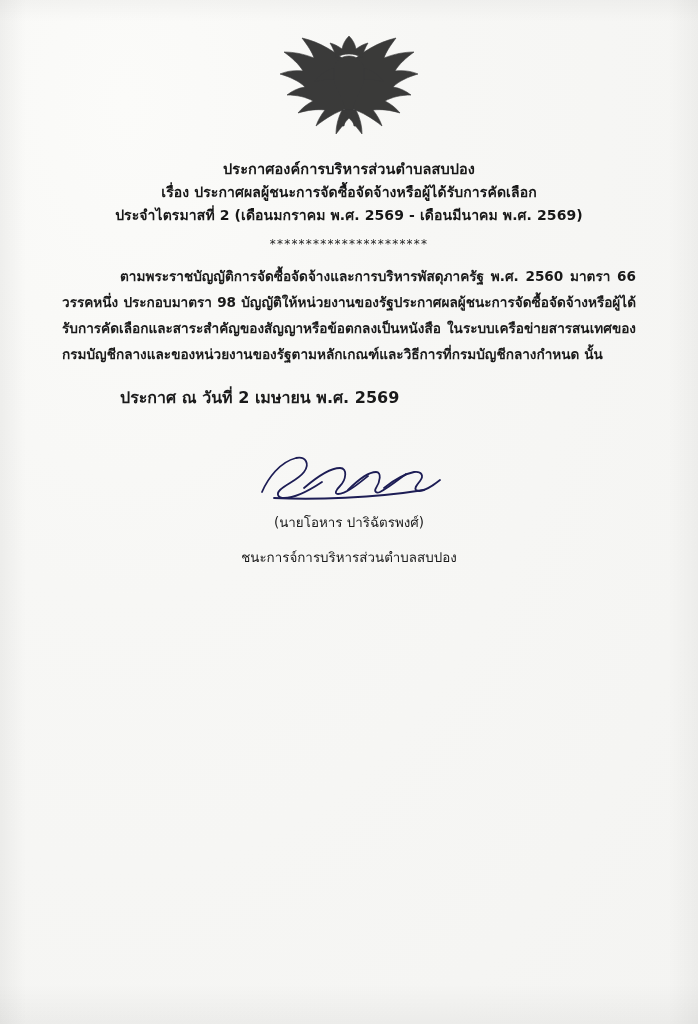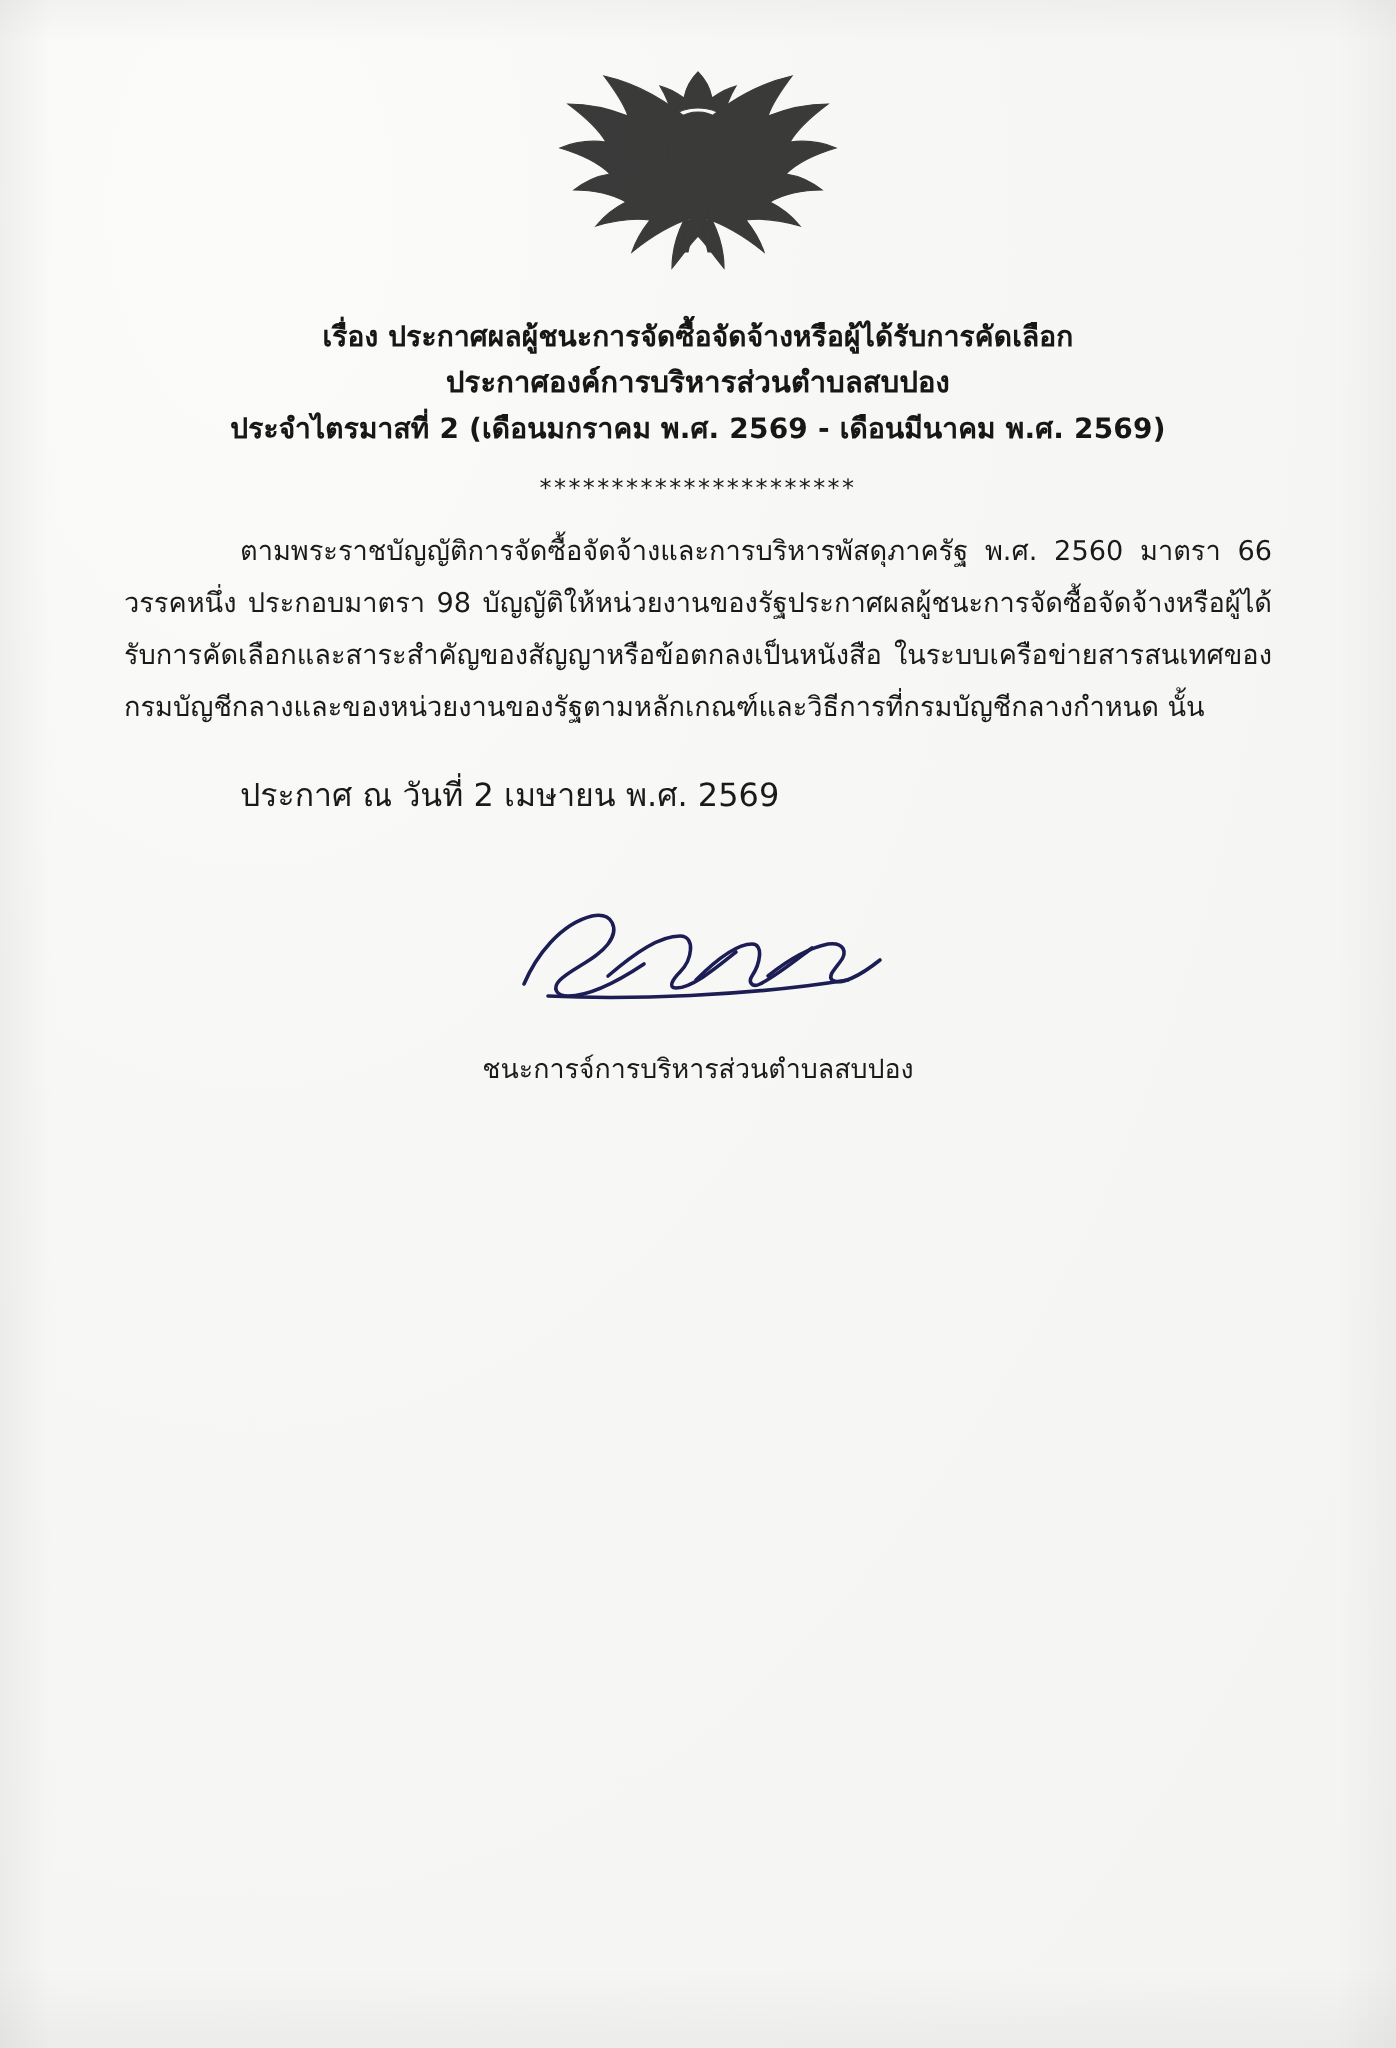--- a/index.html
+++ b/index.html
@@ -73,20 +73,21 @@
     letter-spacing: 1.2px;
     color: #1c1c1c;
   }
 
   .body-block {
     margin-top: 12px;
     font-size: 13.6px;
     line-height: 1.92;
     text-align: justify;
     color: #1a1a1a;
+    font-weight: bold;
   }
   .para {
     margin: 0 0 2px 0;
     text-indent: 58px;
   }
 
   .date-line {
     margin-top: 16px;
     font-size: 16px;
     text-indent: 58px;
@@ -137,39 +138,40 @@
 
           <path d="M68 80 C64 88 62 96 62 104 C67 98 71 92 75 88 C79 92 83 98 88 104 C88 96 86 88 82 80 Z"></path>
 
           <path d="M69 82 L66 96 L70 96 L73 83 Z"></path>
           <path d="M81 82 L84 96 L80 96 L77 83 Z"></path>
         </g>
       </svg>
     </div>
 
     <div class="title-block">
+      <div class="title-line">ประกาศองค์การบริหารส่วนตำบลสบปอง</div>
       <div class="title-line sub">เรื่อง  ประกาศผลผู้ชนะการจัดซื้อจัดจ้างหรือผู้ได้รับการคัดเลือก</div>
-      <div class="title-line">ประกาศองค์การบริหารส่วนตำบลสบปอง</div>
       <div class="title-line sub">ประจำไตรมาสที่ 2 (เดือนมกราคม พ.ศ. 2569 - เดือนมีนาคม พ.ศ. 2569)</div>
     </div>
 
     <div class="stars">**********************</div>
 
     <div class="body-block">
       <p class="para">ตามพระราชบัญญัติการจัดซื้อจัดจ้างและการบริหารพัสดุภาครัฐ พ.ศ. 2560 มาตรา 66 วรรคหนึ่ง ประกอบมาตรา 98 บัญญัติให้หน่วยงานของรัฐประกาศผลผู้ชนะการจัดซื้อจัดจ้างหรือผู้ได้รับการคัดเลือกและสาระสำคัญของสัญญาหรือข้อตกลงเป็นหนังสือ ในระบบเครือข่ายสารสนเทศของกรมบัญชีกลางและของหน่วยงานของรัฐตามหลักเกณฑ์และวิธีการที่กรมบัญชีกลางกำหนด นั้น</p>
       <div class="date-line">ประกาศ  ณ วันที่ 2 เมษายน พ.ศ. 2569</div>
     </div>
 
     <div class="sign-area">
       <svg class="signature" viewBox="0 0 210 62" aria-hidden="true">
         <g fill="none" stroke="#1d1d55" stroke-width="1.8" stroke-linecap="round" stroke-linejoin="round">
           <path d="M18 44 C24 30 36 14 52 10 C62 8 66 16 60 24 C54 32 42 36 36 42 C32 46 34 50 40 50 C52 50 66 42 78 34"></path>
           <path d="M60 40 C74 28 86 20 96 20 C104 20 102 32 96 38 C92 42 90 46 94 46 C102 46 114 36 124 28"></path>
           <path d="M104 42 C114 32 124 24 132 24 C138 24 136 34 132 40 C130 43 132 46 136 44 C144 40 154 32 162 26"></path>
           <path d="M140 40 C150 32 160 26 170 24 C178 23 180 28 176 33 C173 37 170 40 172 42 C176 45 186 40 196 32"></path>
           <path d="M30 50 C70 52 130 50 180 42"></path>
         </g>
       </svg>
+      <div class="sign-name">(นายโอหาร  ปาริฉัตรพงศ์)</div>
       <div class="sign-role">ชนะการจ์การบริหารส่วนตำบลสบปอง</div>
     </div>
 
   </div>
 </div>
 
 </body></html>

